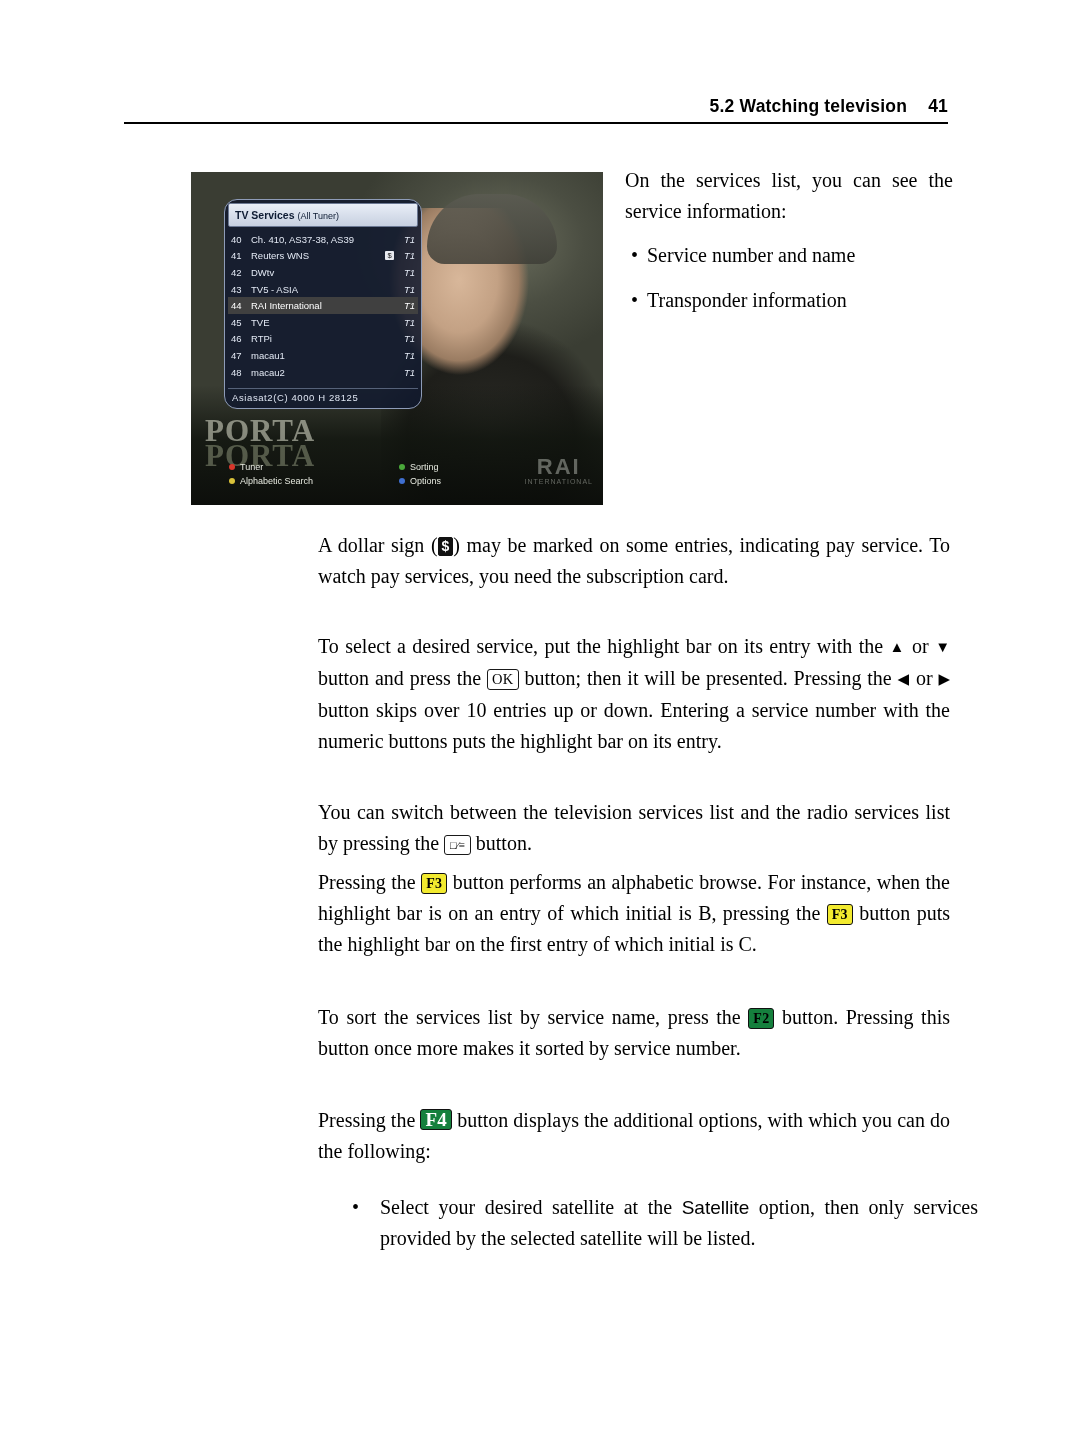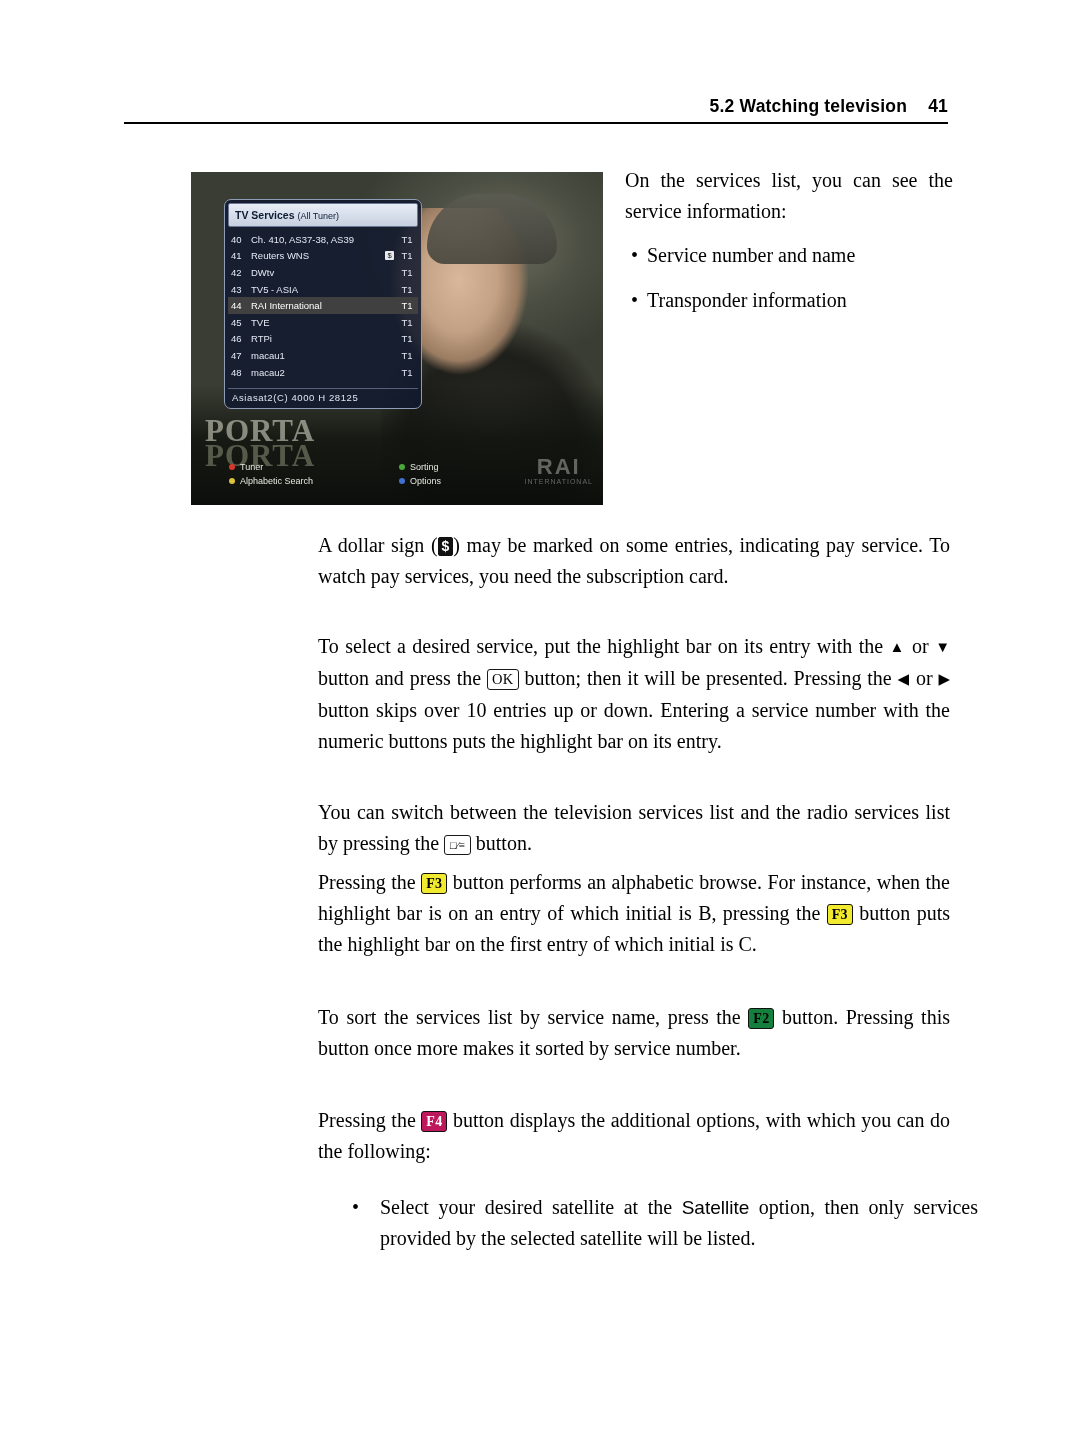--- a/index.html
+++ b/index.html
@@ -121,21 +121,21 @@
   }
 
   
   .osd {
     position: absolute;
     left: 33px;
     top: 27px;
     width: 196px;
     background: rgba(18,26,46,0.86);
     border: 1px solid #8e9cb8;
-    border-radius: 7px;
+    border-radius: 13px;
     padding: 0;
   }
   .osd-title {
     height: 22px;
     line-height: 22px;
     margin: 3px 3px 0 3px;
     background: linear-gradient(180deg, #e9eef7 0%, #c7d0e0 100%);
     border: 1px solid #6b7893;
     border-radius: 2px;
     color: #0d1b33;
@@ -172,21 +172,21 @@
     width: 9px;
     height: 9px;
     line-height: 9px;
     text-align: center;
     font-size: 7.5px;
     background: #e8eaf0;
     color: #111;
     border-radius: 1px;
     margin-right: 5px;
   }
-  .osd-tuner { flex: 0 0 auto; width: 16px; text-align: center; }
+  .osd-tuner { flex: 0 0 auto; width: 16px; text-align: right; font-style: italic; }
   .osd-foot {
     margin: 8px 3px 4px 3px;
     border-top: 1px solid rgba(150,165,195,0.5);
     padding: 3px 4px 1px 4px;
     font-family: "Liberation Sans", sans-serif;
     font-size: 9.5px;
     color: #dfe6f2;
     letter-spacing: 0.6px;
     white-space: nowrap;
   }
@@ -281,21 +281,21 @@
     padding: 0px 4px;
     font-family: Liberation Serif, serif;
     font-size: 14.5px;
     line-height: 19px;
     vertical-align: 1px;
     background: #fff;
     letter-spacing: 0.3px;
   }
   .kbd.f3 { background: #f2ea2f; border-color: #111; font-weight: bold; font-size: 14px; }
   .kbd.f2 { background: #15803d; border-color: #111; font-weight: bold; font-size: 14px; }
-  .kbd.f4 { background: #be185d; border-color: #111; color: #fff; font-weight: bold; font-size: 14px; }
+  .kbd.f4 { background: #15803d; border-color: #111; color: #fff; font-weight: bold; font-size: 19px; }
   .kbd.tv {
     font-size: 11px;
     padding: 0 5px;
     line-height: 18px;
     letter-spacing: 0;
   }
   .dollar-box {
     display: inline-block;
     border: 1.3px solid #111;
     background: #111;

